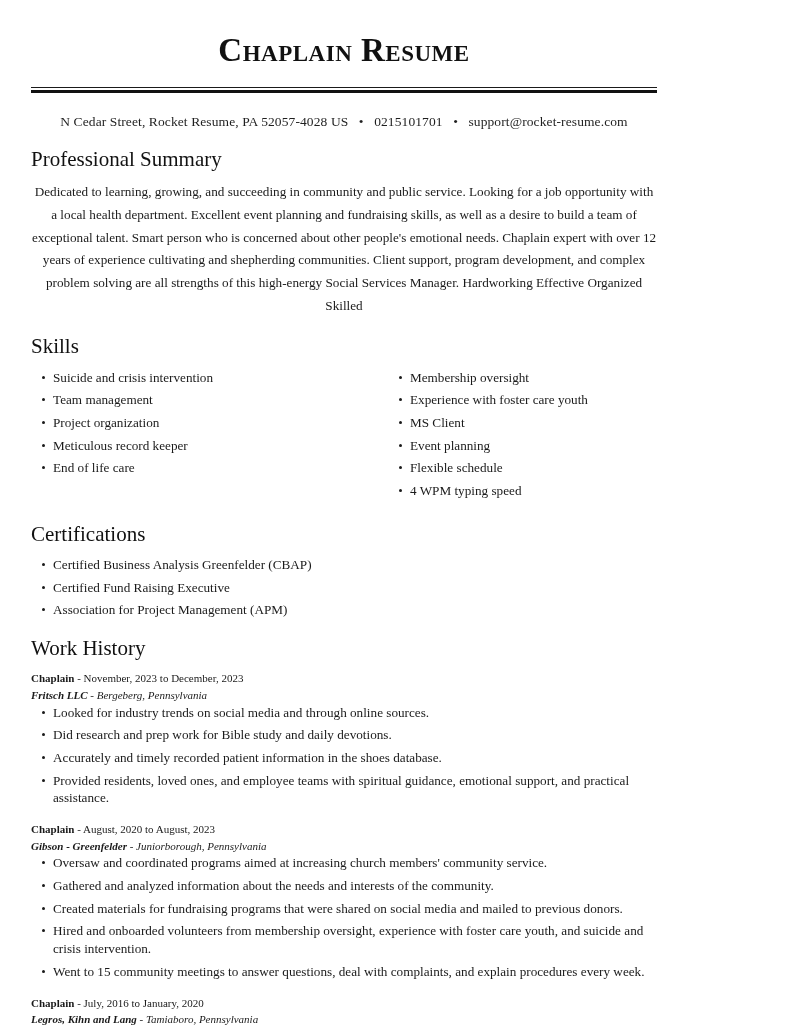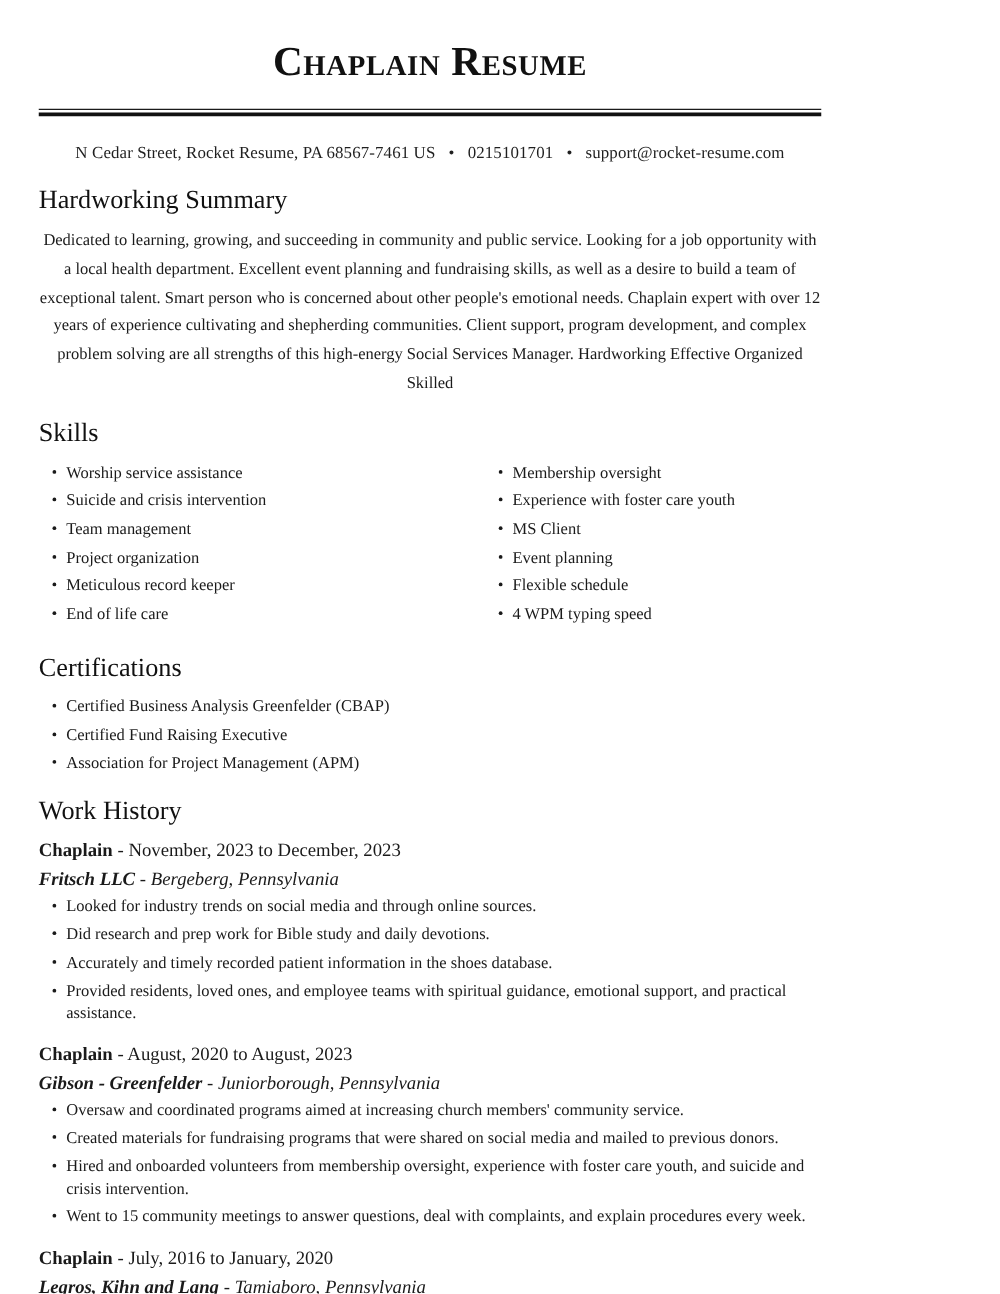--- a/index.html
+++ b/index.html
@@ -128,21 +128,21 @@
   }
 
   
   .job {
     margin-top: 14px;
   }
   .job:first-of-type {
     margin-top: 9px;
   }
   .job-line {
-    font-size: 15px;
+    font-size: 11px;
     line-height: 1.52;
     color: #1a1a1a;
   }
   .job-title {
     font-weight: bold;
   }
   .job-dates {
     font-weight: normal;
   }
   .job-company {
@@ -171,38 +171,37 @@
 
   <h1 class="doc-title">Chaplain Resume</h1>
 
   <div class="rule-group">
     <div class="rule-thin"></div>
     <div class="rule-gap"></div>
     <div class="rule-thick"></div>
   </div>
 
   <div class="contact-line">
-    <span>N Cedar Street, Rocket Resume, PA 68567-7461 US</span>
+    <span>N Cedar Street, Rocket Resume, PA 52057-4028 US</span>
     <span class="contact-sep">•</span>
     <span>0215101701</span>
     <span class="contact-sep">•</span>
     <span>support@rocket-resume.com</span>
   </div>
 
   <div class="section">
-    <h2 class="section-heading">Hardworking Summary</h2>
+    <h2 class="section-heading">Professional Summary</h2>
     <p class="body-text">Dedicated to learning, growing, and succeeding in community and public service. Looking for a job opportunity with a local health department. Excellent event planning and fundraising skills, as well as a desire to build a team of exceptional talent. Smart person who is concerned about other people's emotional needs. Chaplain expert with over 12 years of experience cultivating and shepherding communities. Client support, program development, and complex problem solving are all strengths of this high-energy Social Services Manager. Hardworking Effective Organized Skilled</p>
   </div>
 
   <div class="section">
     <h2 class="section-heading">Skills</h2>
     <div class="skills-cols">
       <div class="skills-col left">
         <ul class="bullets">
-          <li>Worship service assistance</li>
           <li>Suicide and crisis intervention</li>
           <li>Team management</li>
           <li>Project organization</li>
           <li>Meticulous record keeper</li>
           <li>End of life care</li>
         </ul>
       </div>
       <div class="skills-col right">
         <ul class="bullets">
           <li>Membership oversight</li>
@@ -245,20 +244,21 @@
 
     <div class="job">
       <div class="job-line">
         <span class="job-title">Chaplain</span><span class="dash"> </span><span class="dash">-</span><span class="dash"> </span><span class="job-dates">August, 2020 to August, 2023</span>
       </div>
       <div class="job-line">
         <span class="job-company">Gibson - Greenfelder</span><span class="dash"> </span><span class="dash">-</span><span class="dash"> </span><span class="job-location">Juniorborough, Pennsylvania</span>
       </div>
       <ul class="bullets job-bullets">
         <li>Oversaw and coordinated programs aimed at increasing church members' community service.</li>
+        <li>Gathered and analyzed information about the needs and interests of the community.</li>
         <li>Created materials for fundraising programs that were shared on social media and mailed to previous donors.</li>
         <li>Hired and onboarded volunteers from membership oversight, experience with foster care youth, and suicide and crisis intervention.</li>
         <li>Went to 15 community meetings to answer questions, deal with complaints, and explain procedures every week.</li>
       </ul>
     </div>
 
     <div class="job">
       <div class="job-line">
         <span class="job-title">Chaplain</span><span class="dash"> </span><span class="dash">-</span><span class="dash"> </span><span class="job-dates">July, 2016 to January, 2020</span>
       </div>

